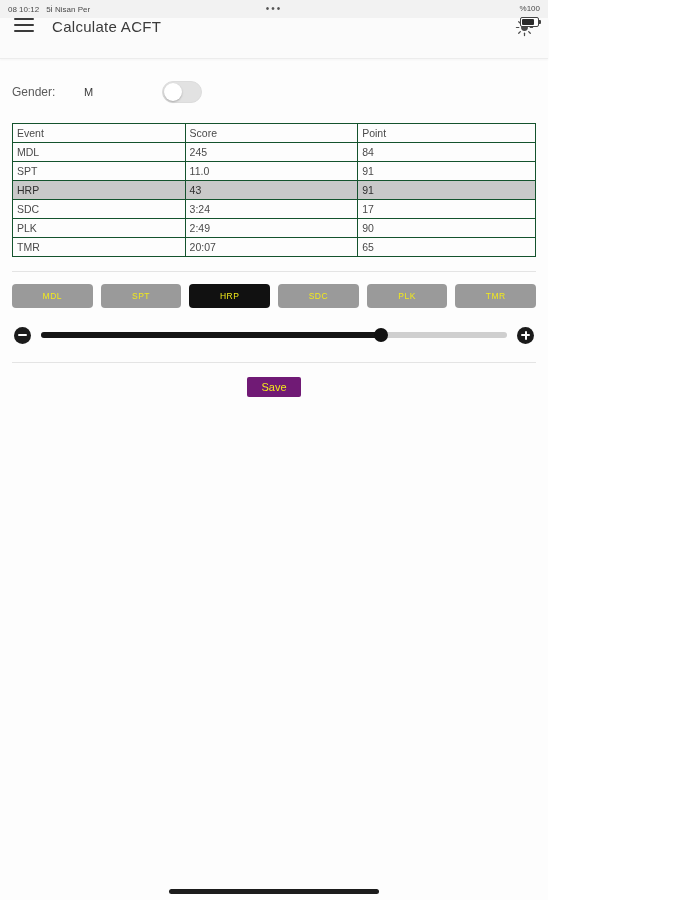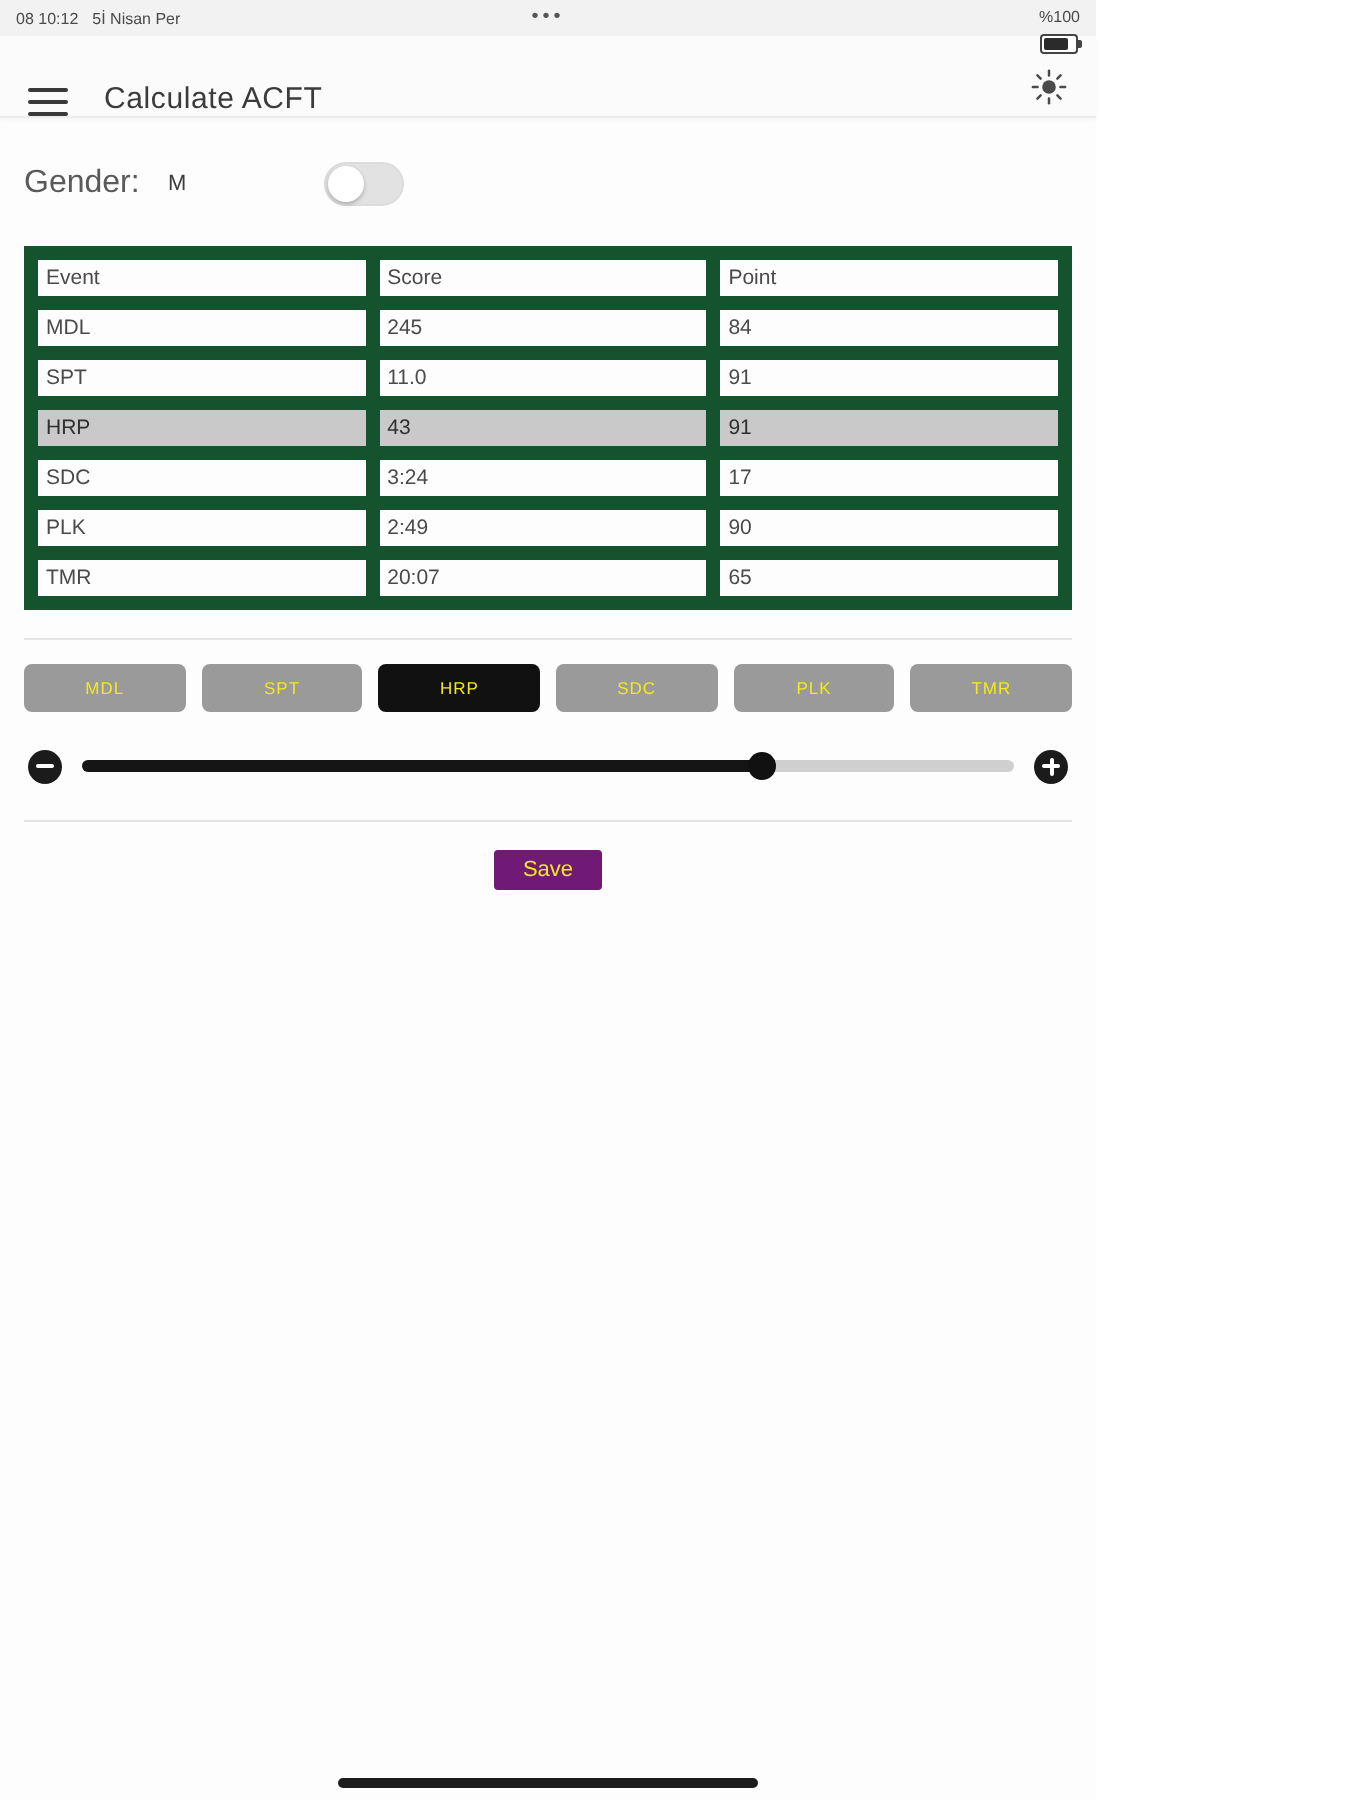--- a/index.html
+++ b/index.html
@@ -81,21 +81,21 @@
     width: 12px;
     background: #2b2b2b;
     border-radius: 1px;
   }
 
   
   .appbar {
     height: 40px;
     background: #fbfbfb;
     display: flex;
-    align-items: flex-end;
+    align-items: flex-start;
     padding: 0 14px;
     border-bottom: 1px solid #ececec;
     box-shadow: 0 1px 2px rgba(0,0,0,0.04);
   }
   .hamburger {
     width: 20px;
     height: 14px;
     display: flex;
     flex-direction: column;
     justify-content: space-between;
@@ -124,21 +124,21 @@
   .content {
     padding: 0 12px;
   }
   .row-gender {
     display: flex;
     align-items: center;
     height: 34px;
     margin-top: 16px;
   }
   .lbl {
-    font-size: 16px;
+    font-size: 12px;
     color: #5a5a5a;
     width: 72px;
   }
   .gender-value {
     font-size: 11px;
     color: #3c3c3c;
     width: 78px;
   }
   .switch {
     width: 38px;
@@ -217,21 +217,21 @@
   
   table.acft {
     width: 100%;
     border-collapse: collapse;
     margin-top: 14px;
     font-size: 10.5px;
     color: #4a4a4a;
     table-layout: fixed;
   }
   table.acft td {
-    border: 7px solid #14532d;
+    border: 1px solid #14532d;
     height: 16px;
     padding: 1px 4px;
     line-height: 14px;
   }
   table.acft tr.highlight td {
     background: #c9c9c9;
     color: #2f2f2f;
   }
   table.acft col.c1 { width: 33%; }
   table.acft col.c2 { width: 33%; }

